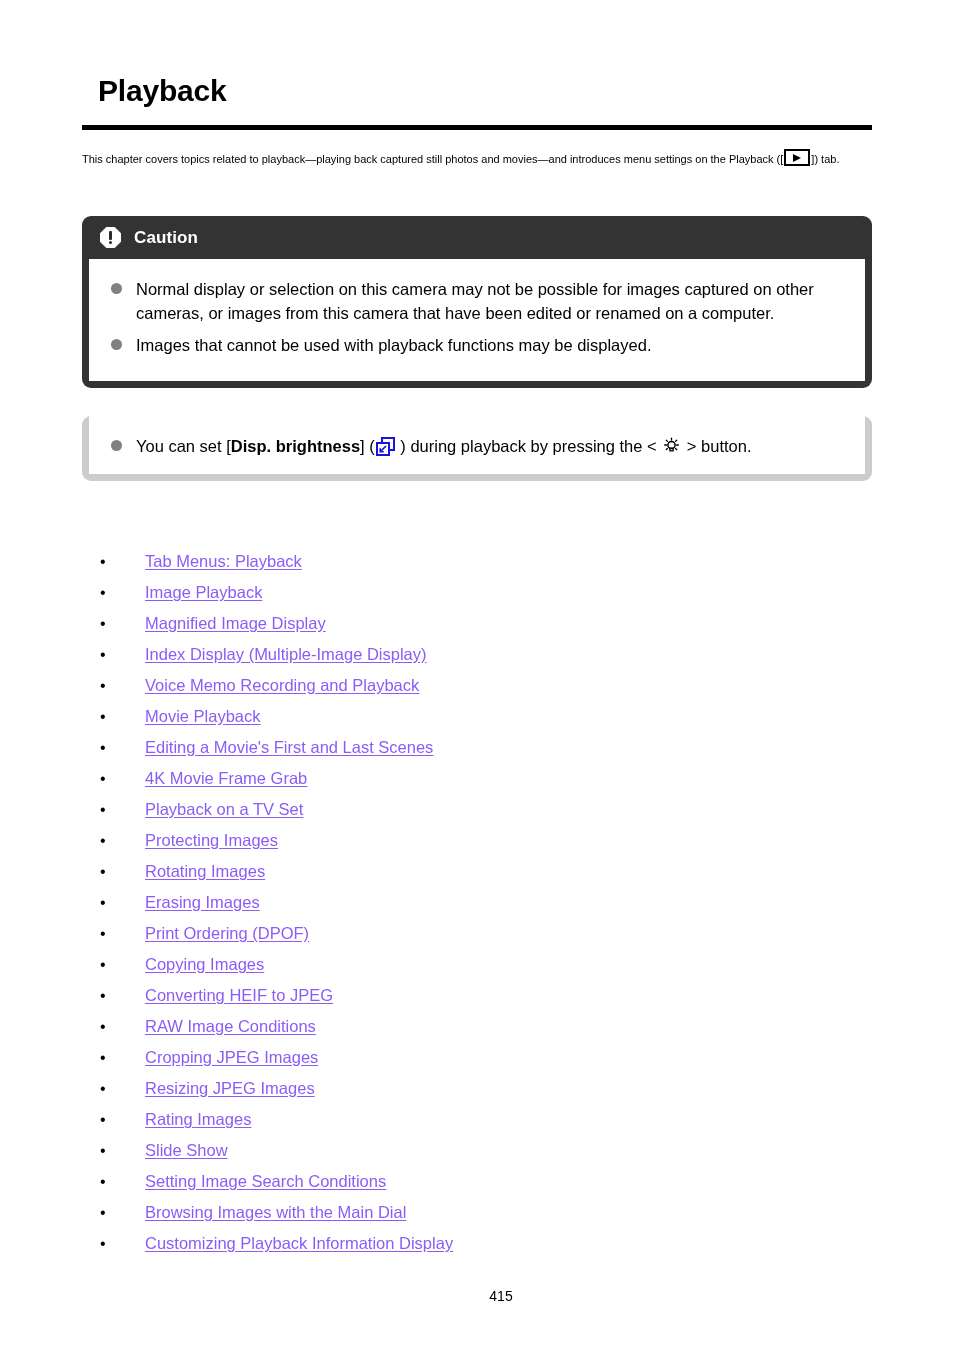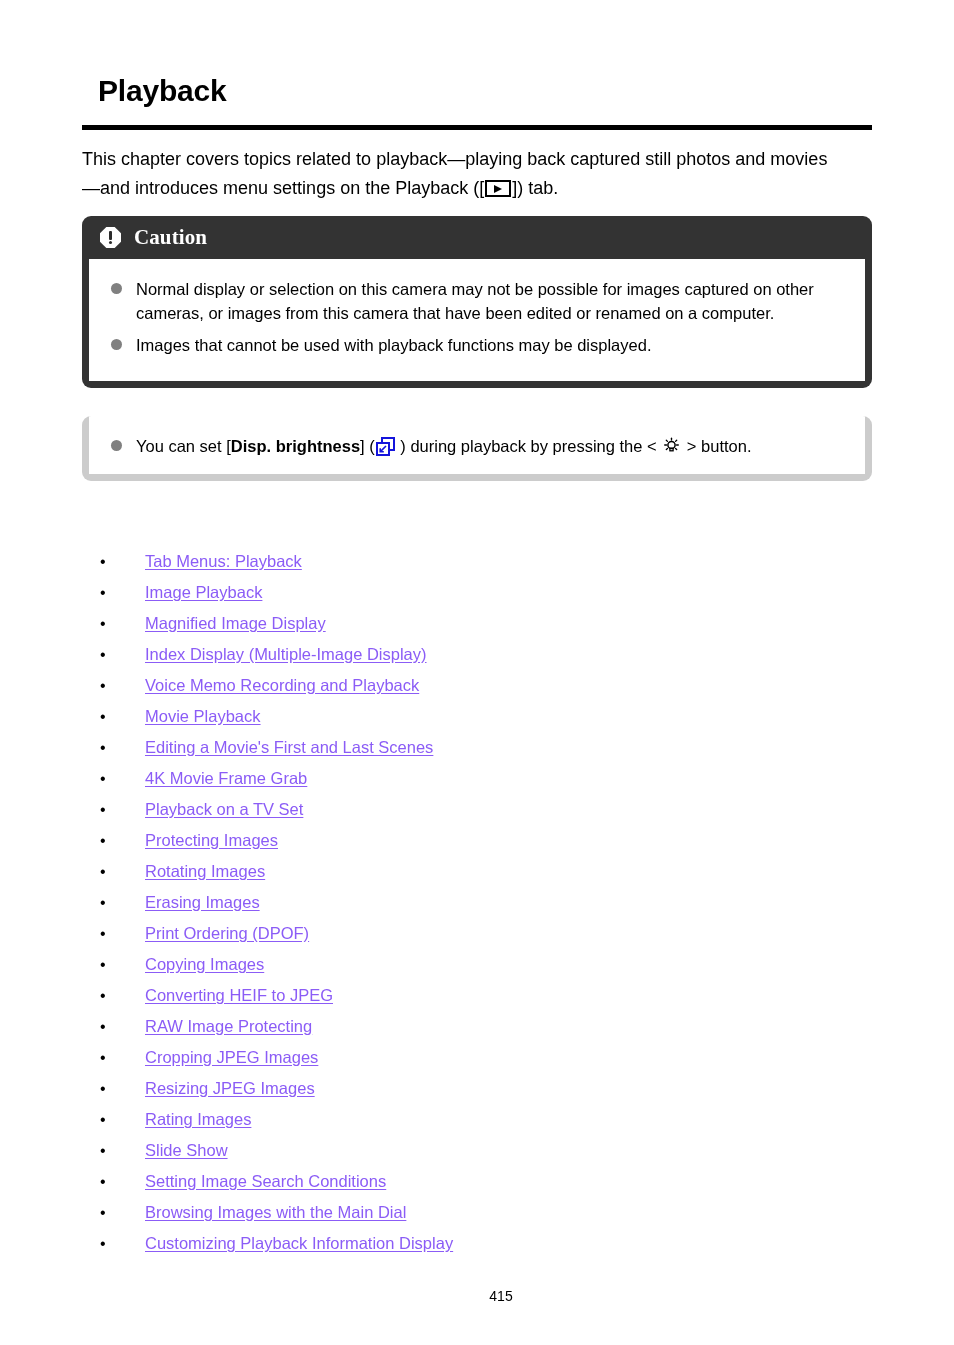--- a/index.html
+++ b/index.html
@@ -42,21 +42,21 @@
     background: #000000;
     margin-top: 5px;
   }
 
   
   .intro {
     position: absolute;
     left: 82px;
     top: 145px;
     width: 760px;
-    font-size: 18px;
+    font-size: 11px;
     line-height: 29px;
   }
 
   
   .icon-play-tab {
     display: inline-block;
     width: 26px;
     height: 17px;
     border: 2px solid #000;
     box-sizing: border-box;
@@ -96,25 +96,24 @@
     padding: 0 0 7px 0;
   }
   .callout-head {
     display: flex;
     align-items: center;
     height: 43px;
     padding-left: 18px;
     box-sizing: border-box;
   }
   .callout-head-label {
-    font-size: 21px;
+    font-size: 17px;
     font-weight: bold;
     margin-left: 13px;
     letter-spacing: 0.1px;
-    font-family: Liberation Serif, serif;
   }
   .callout-caution .callout-head-label { color: #ffffff; }
   .callout-note .callout-head-label { color: #000000; }
 
   .callout-body {
     background: #ffffff;
     margin: 0 7px;
     padding: 18px 16px 16px 16px;
     box-sizing: border-box;
   }
@@ -410,21 +409,21 @@
     <div class="link-item">
         <span class="link-bullet">•</span>
         <a class="link-anchor">Copying Images</a>
       </div>
     <div class="link-item">
         <span class="link-bullet">•</span>
         <a class="link-anchor">Converting HEIF to JPEG</a>
       </div>
     <div class="link-item">
         <span class="link-bullet">•</span>
-        <a class="link-anchor">RAW Image Protecting</a>
+        <a class="link-anchor">RAW Image Conditions</a>
       </div>
     <div class="link-item">
         <span class="link-bullet">•</span>
         <a class="link-anchor">Cropping JPEG Images</a>
       </div>
     <div class="link-item">
         <span class="link-bullet">•</span>
         <a class="link-anchor">Resizing JPEG Images</a>
       </div>
     <div class="link-item">

